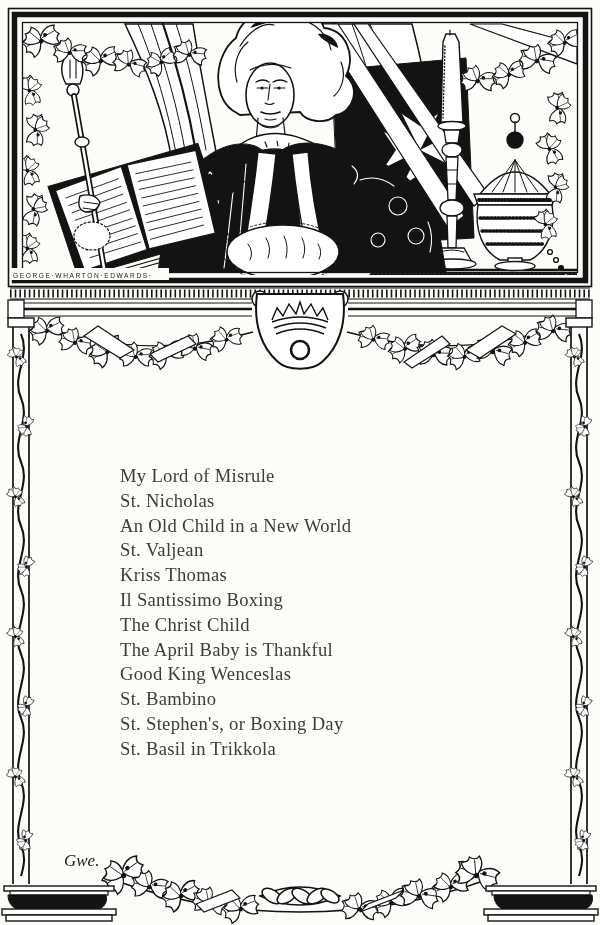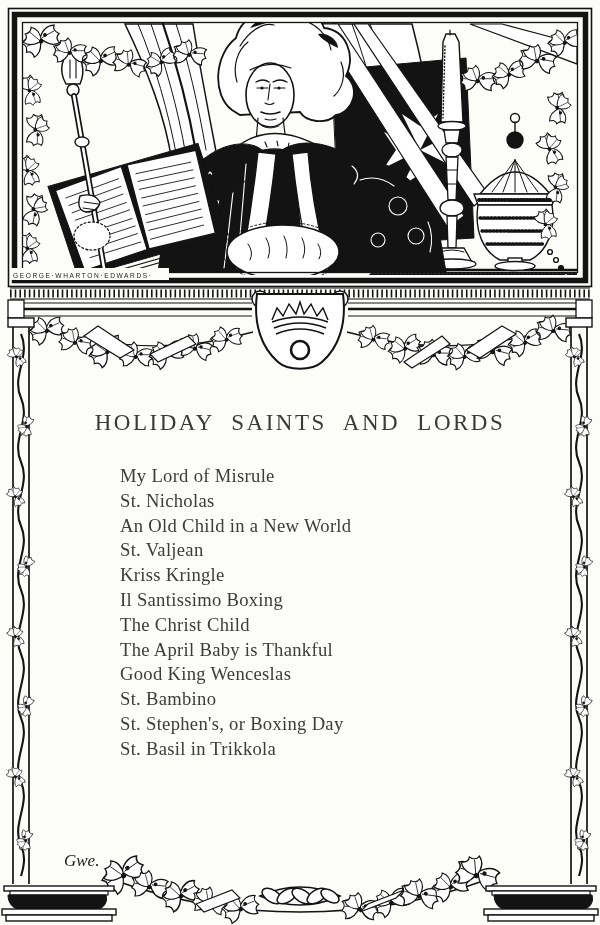--- a/index.html
+++ b/index.html
@@ -361,28 +361,27 @@
     <rect x="486" y="886" width="110" height="5" fill="#fff" stroke-width="1.4"></rect>
     <rect x="492" y="891" width="98" height="4" fill="#fff" stroke-width="1.2"></rect>
     <path d="M494,895 L592,895 C594,902 590,908 584,909 L504,909 C498,908 494,902 494,895 Z" fill="#131313"></path>
     <rect x="484" y="909" width="114" height="6" fill="#fff" stroke-width="1.4"></rect>
     <rect x="488" y="915" width="106" height="6" fill="#fff" stroke-width="1.4"></rect>
   </g>
 
   <text class="mono-text" x="64" y="866">Gwe.</text>
 </svg>
 
-<div class="toc-title">HOLIDAY SAINTS AND LORDS</div>
 
 <div class="toc-list">
   <div class="toc-item">My Lord of Misrule</div>
   <div class="toc-item">St. Nicholas</div>
   <div class="toc-item">An Old Child in a New World</div>
   <div class="toc-item">St. Valjean</div>
-  <div class="toc-item">Kriss Kringle</div>
+  <div class="toc-item">Kriss Thomas</div>
   <div class="toc-item">Il Santissimo Boxing</div>
   <div class="toc-item">The Christ Child</div>
   <div class="toc-item">The April Baby is Thankful</div>
   <div class="toc-item">Good King Wenceslas</div>
   <div class="toc-item">St. Bambino</div>
   <div class="toc-item">St. Stephen's, or Boxing Day</div>
   <div class="toc-item">St. Basil in Trikkola</div>
 </div>
 
 </div>

